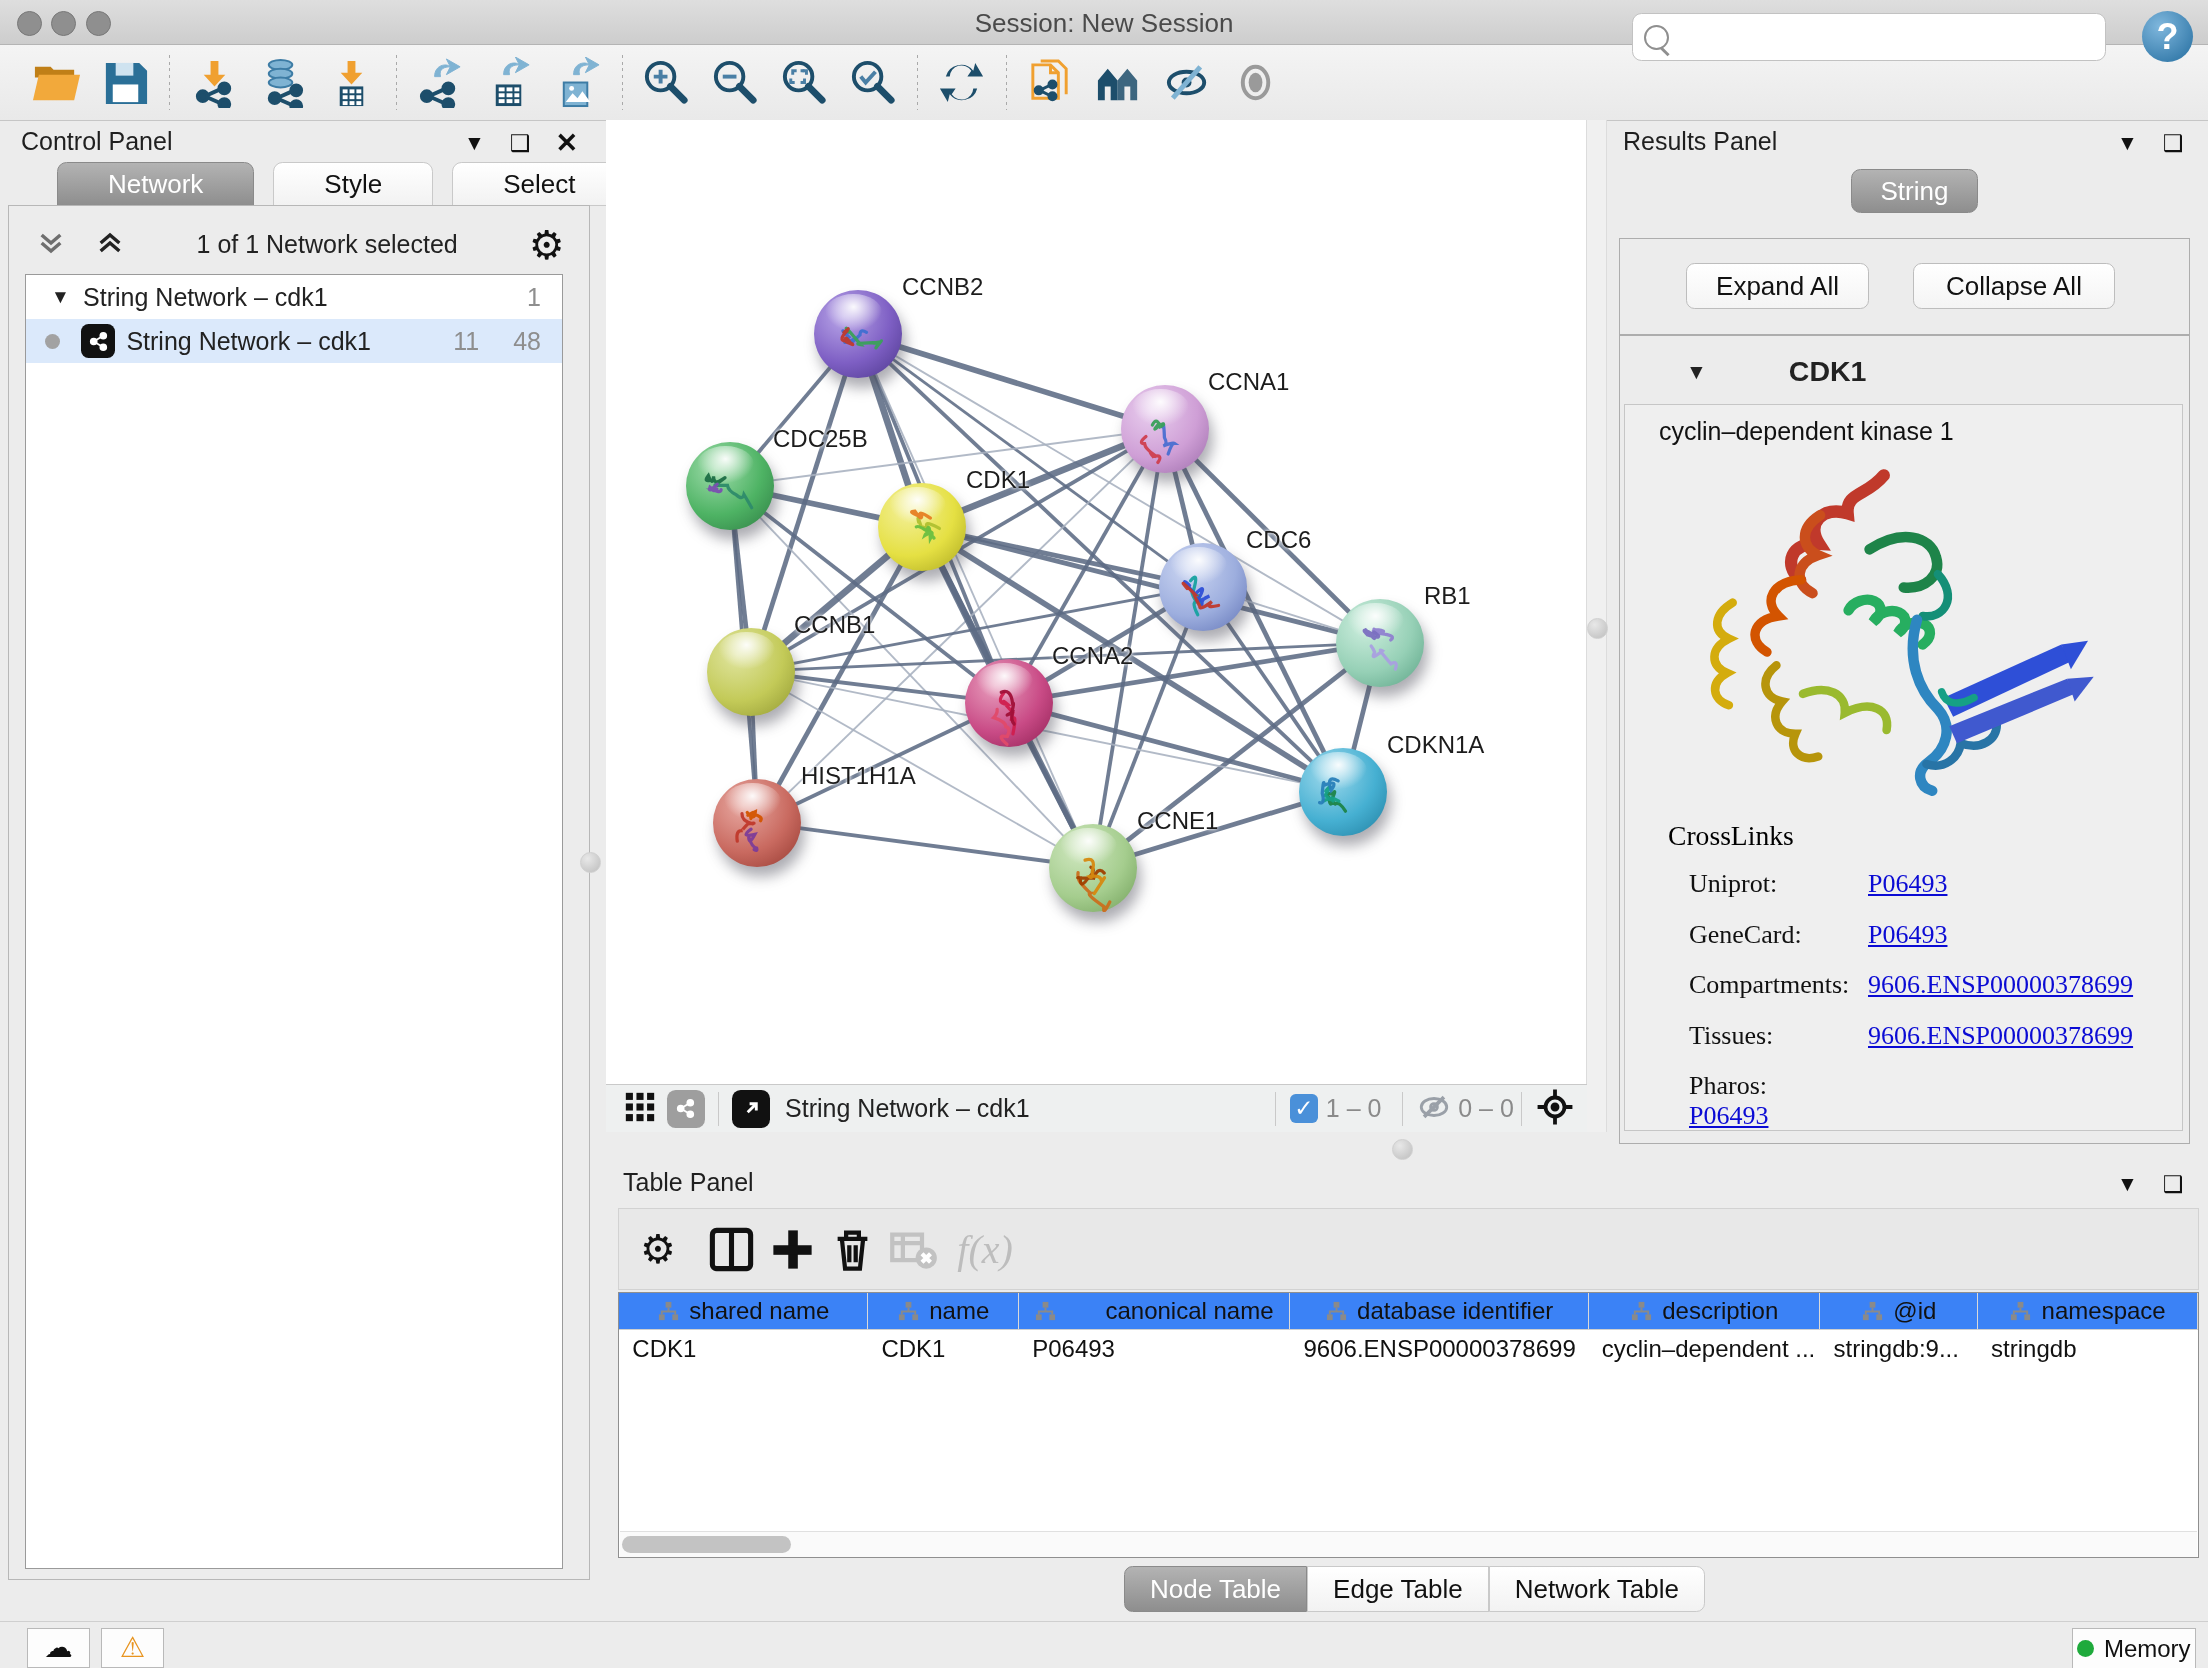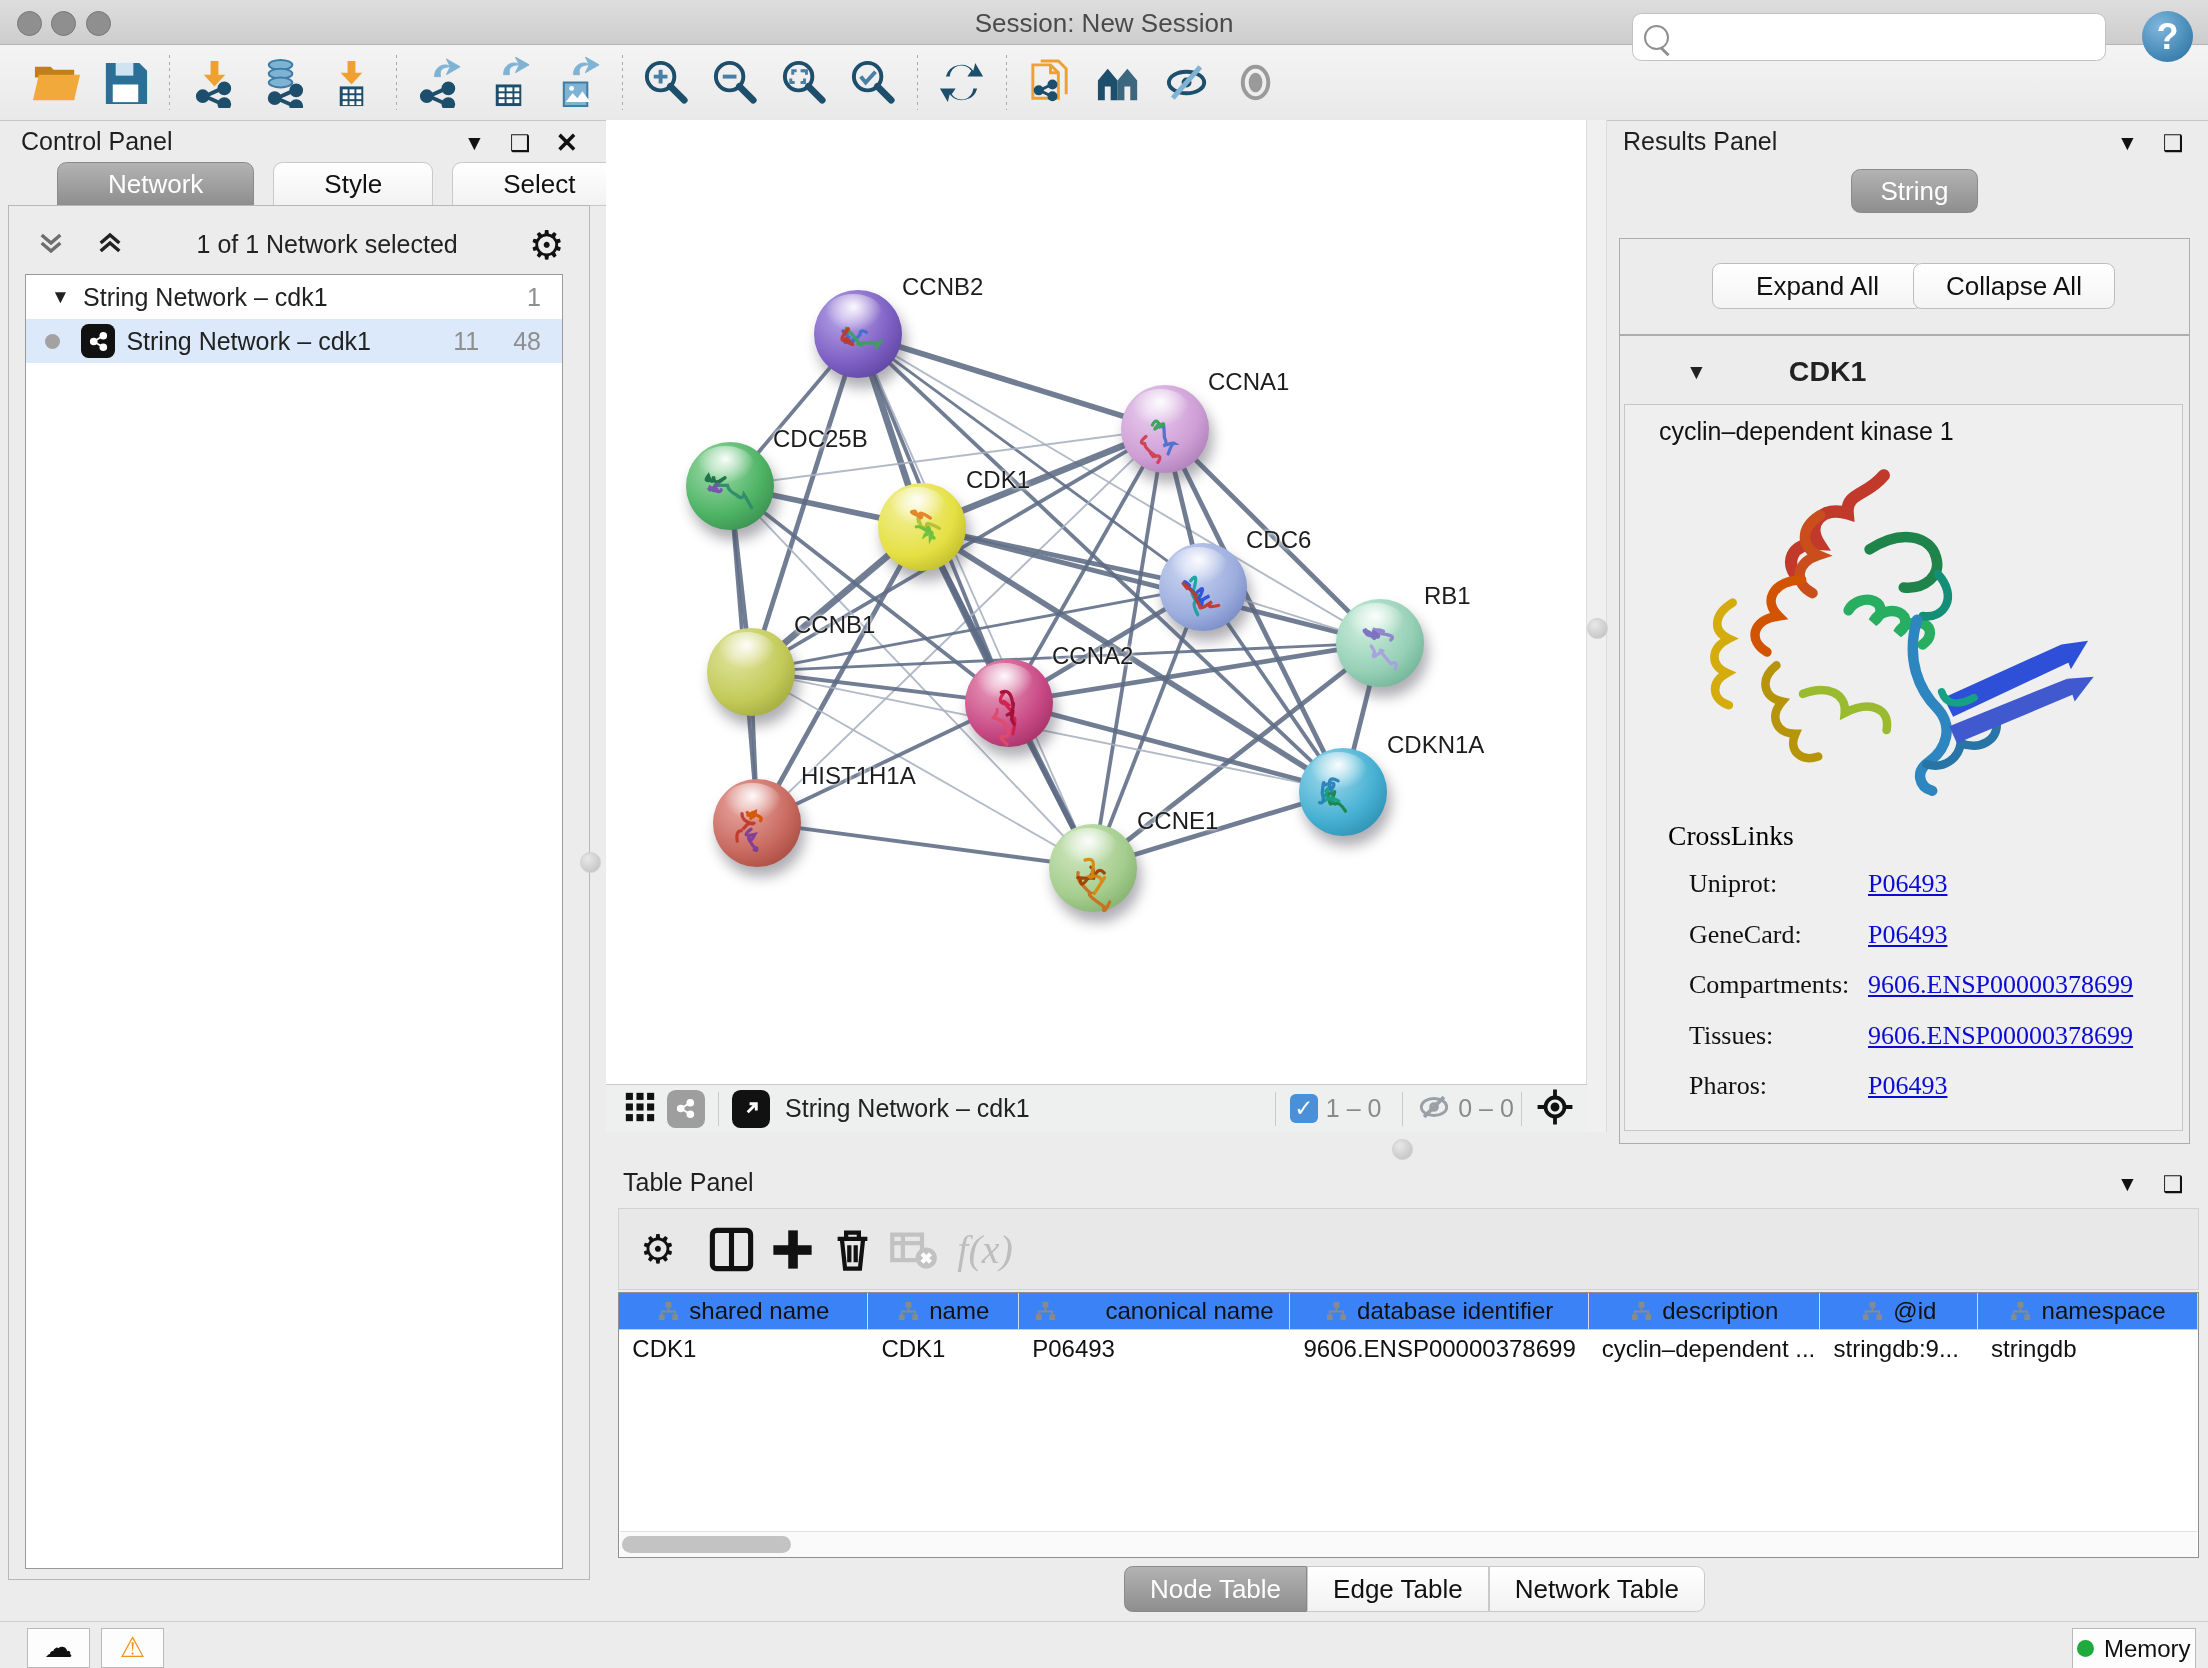--- a/index.html
+++ b/index.html
@@ -547,21 +547,21 @@
 <div class="knob" style="left:1392px;top:1139px"></div>
 
 <div class="panel-head" style="left:1623px;top:127px">Results Panel</div>
 <div class="panel-ctl" style="left:2117px;top:127px">
   <span class="pc-min">▼</span>
   <span class="pc-float">❑</span>
   <span class="pc-close">✕</span>
 </div>
 <div class="rp-tab tabsel">String</div>
 <div class="rp-btnbox">
-  <button class="rp-btn" style="left:92px;width:211px">Expand All</button>
+  <button class="rp-btn" style="left:66px;width:183px">Expand All</button>
   <button class="rp-btn" style="left:293px;width:202px">Collapse All</button>
 </div>
 <div class="rp-secbox"></div>
 <div class="rp-generow">
   <span style="margin-left:67px;font-size:21px">▼</span>
   <span style="margin-left:82px;font-size:28.5px;font-weight:bold">CDK1</span>
 </div>
 <div class="rp-inner"></div>
 <div class="rp-desc">cyclin–dependent kinase 1</div>
 
@@ -597,21 +597,21 @@
       <a href="#">P06493</a>
     </div>
     <div class="xl-row" style="top: 970px;">
       <span class="lbl">Compartments:</span>
       <a href="#">9606.ENSP00000378699</a>
     </div>
     <div class="xl-row" style="top: 1021px;">
       <span class="lbl">Tissues:</span>
       <a href="#">9606.ENSP00000378699</a>
     </div>
-    <div class="xl-row" style="top: 1071px;">
+    <div class="xl-row" style="top: 1071px; flex-direction: column;">
       <span class="lbl">Pharos:</span>
       <a href="#">P06493</a>
     </div>
   </div>
 
 <div class="panel-head" style="left:623px;top:1168px">Table Panel</div>
 <div class="panel-ctl" style="left:2117px;top:1168px">
   <span class="pc-min">▼</span>
   <span class="pc-float">❑</span>
   <span class="pc-close">✕</span>

